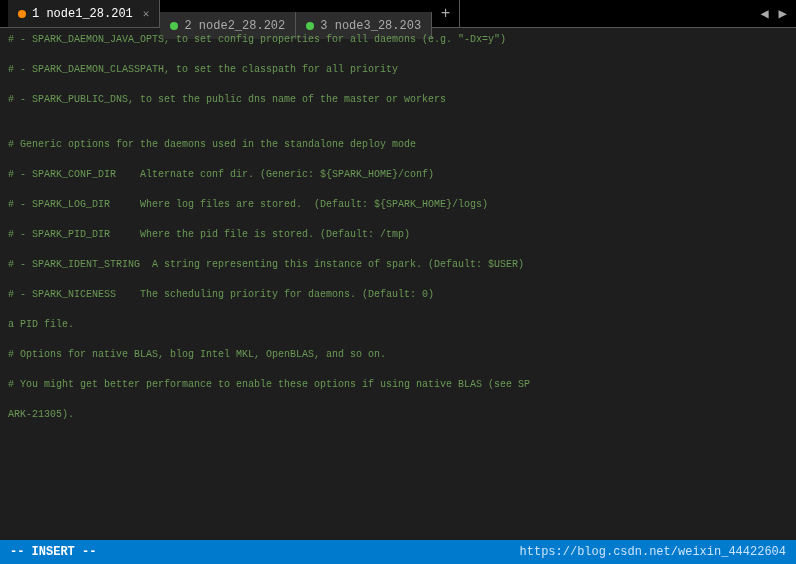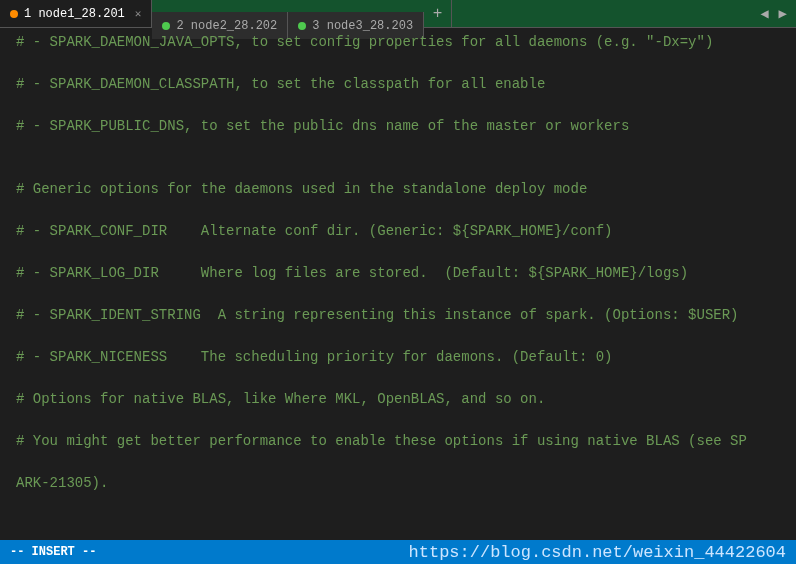--- a/index.html
+++ b/index.html
@@ -14,24 +14,24 @@
       font-size: 13px;
       color: #d4d4d4;
       width: 796px;
       height: 564px;
       overflow: hidden;
     }
 
     .tab-bar {
       display: flex;
       align-items: center;
-      background: #14532d;
+      background: #000000;
       height: 28px;
       border-bottom: 1px solid #555;
-      padding-left: 0;
+      padding-left: 8px;
     }
 
     .tab {
       display: flex;
       align-items: center;
       padding: 0 10px;
       height: 100%;
       font-size: 12px;
       cursor: pointer;
       border-right: 1px solid #555;
@@ -89,26 +89,26 @@
     }
 
     .tab-nav-btn {
       color: #aaa;
       font-size: 14px;
       cursor: pointer;
       padding: 0 3px;
     }
 
     .editor-area {
-      padding: 4px 16px;
+      padding: 4px 8px;
       line-height: 1.5;
       white-space: pre;
       overflow: hidden;
       height: calc(564px - 28px - 24px);
-      font-size: 14px;
+      font-size: 10px;
     }
 
     .line {
       display: block;
       color: #d4d4d4;
     }
 
     .comment { color: #6a9955; }
     .plain { color: #d4d4d4; }
 
@@ -126,21 +126,21 @@
       left: 0;
       right: 0;
     }
 
     .status-left {
       font-weight: bold;
     }
 
     .status-right {
       color: #cce5ff;
-      font-size: 17px;
+      font-size: 12px;
     }
   </style>
 </head>
 <body>
 
 <div class="tab-bar">
   <div class="tab active">
     <span class="tab-dot orange"></span>
     <span>1 node1_28.201</span>
     <span class="tab-close">✕</span>
@@ -154,29 +154,31 @@
     <span>3 node3_28.203</span>
   </div>
   <div class="tab-add">+</div>
   <div class="tab-nav">
     <span class="tab-nav-btn">◀</span>
     <span class="tab-nav-btn">▶</span>
   </div>
 </div>
 
 <div class="editor-area" id="editor-area"><span class="line comment"># - SPARK_DAEMON_JAVA_OPTS, to set config properties for all daemons (e.g. "-Dx=y")</span>
-<span class="line comment"># - SPARK_DAEMON_CLASSPATH, to set the classpath for all enable</span>
+<span class="line comment"># - SPARK_DAEMON_CLASSPATH, to set the classpath for all priority</span>
 <span class="line comment"># - SPARK_PUBLIC_DNS, to set the public dns name of the master or workers</span>
 <span class="line plain"></span>
 <span class="line comment"># Generic options for the daemons used in the standalone deploy mode</span>
 <span class="line comment"># - SPARK_CONF_DIR    Alternate conf dir. (Generic: ${SPARK_HOME}/conf)</span>
 <span class="line comment"># - SPARK_LOG_DIR     Where log files are stored.  (Default: ${SPARK_HOME}/logs)</span>
-<span class="line comment"># - SPARK_IDENT_STRING  A string representing this instance of spark. (Options: $USER)</span>
+<span class="line comment"># - SPARK_PID_DIR     Where the pid file is stored. (Default: /tmp)</span>
+<span class="line comment"># - SPARK_IDENT_STRING  A string representing this instance of spark. (Default: $USER)</span>
 <span class="line comment"># - SPARK_NICENESS    The scheduling priority for daemons. (Default: 0)</span>
-<span class="line comment"># Options for native BLAS, like Where MKL, OpenBLAS, and so on.</span>
+<span class="line comment">a PID file.</span>
+<span class="line comment"># Options for native BLAS, blog Intel MKL, OpenBLAS, and so on.</span>
 <span class="line comment"># You might get better performance to enable these options if using native BLAS (see SP</span>
 <span class="line comment">ARK-21305).</span>
 
 
 
 
 
 
 
 

